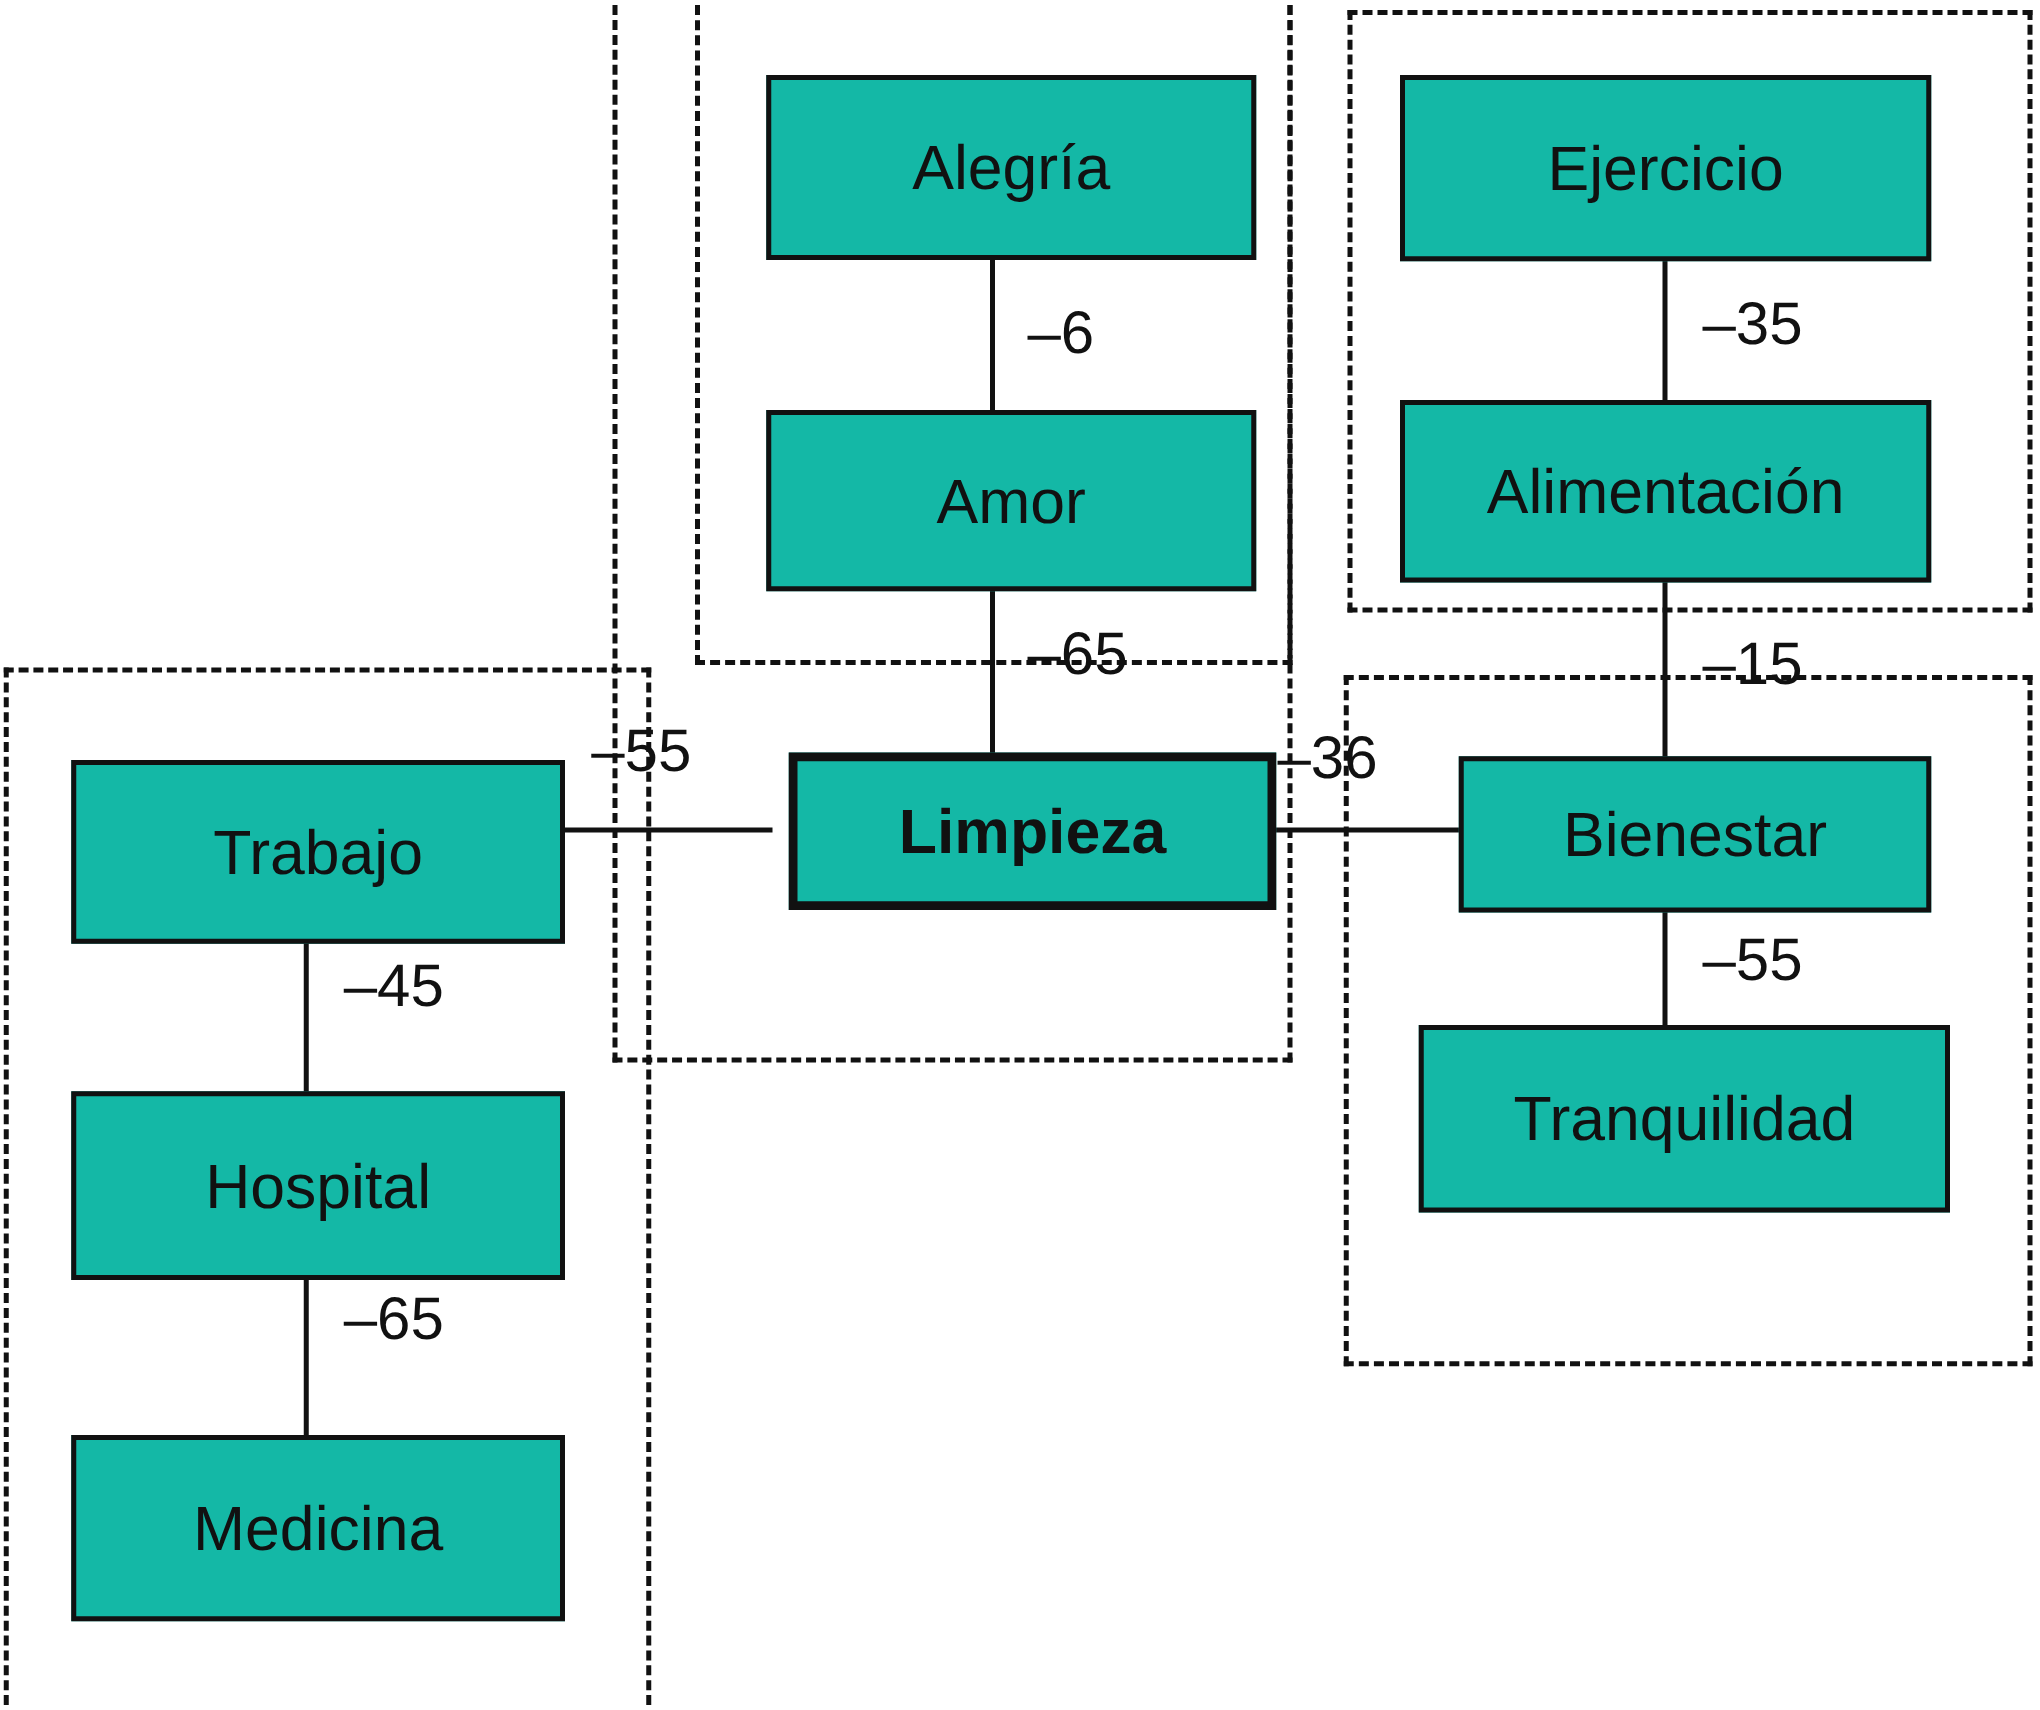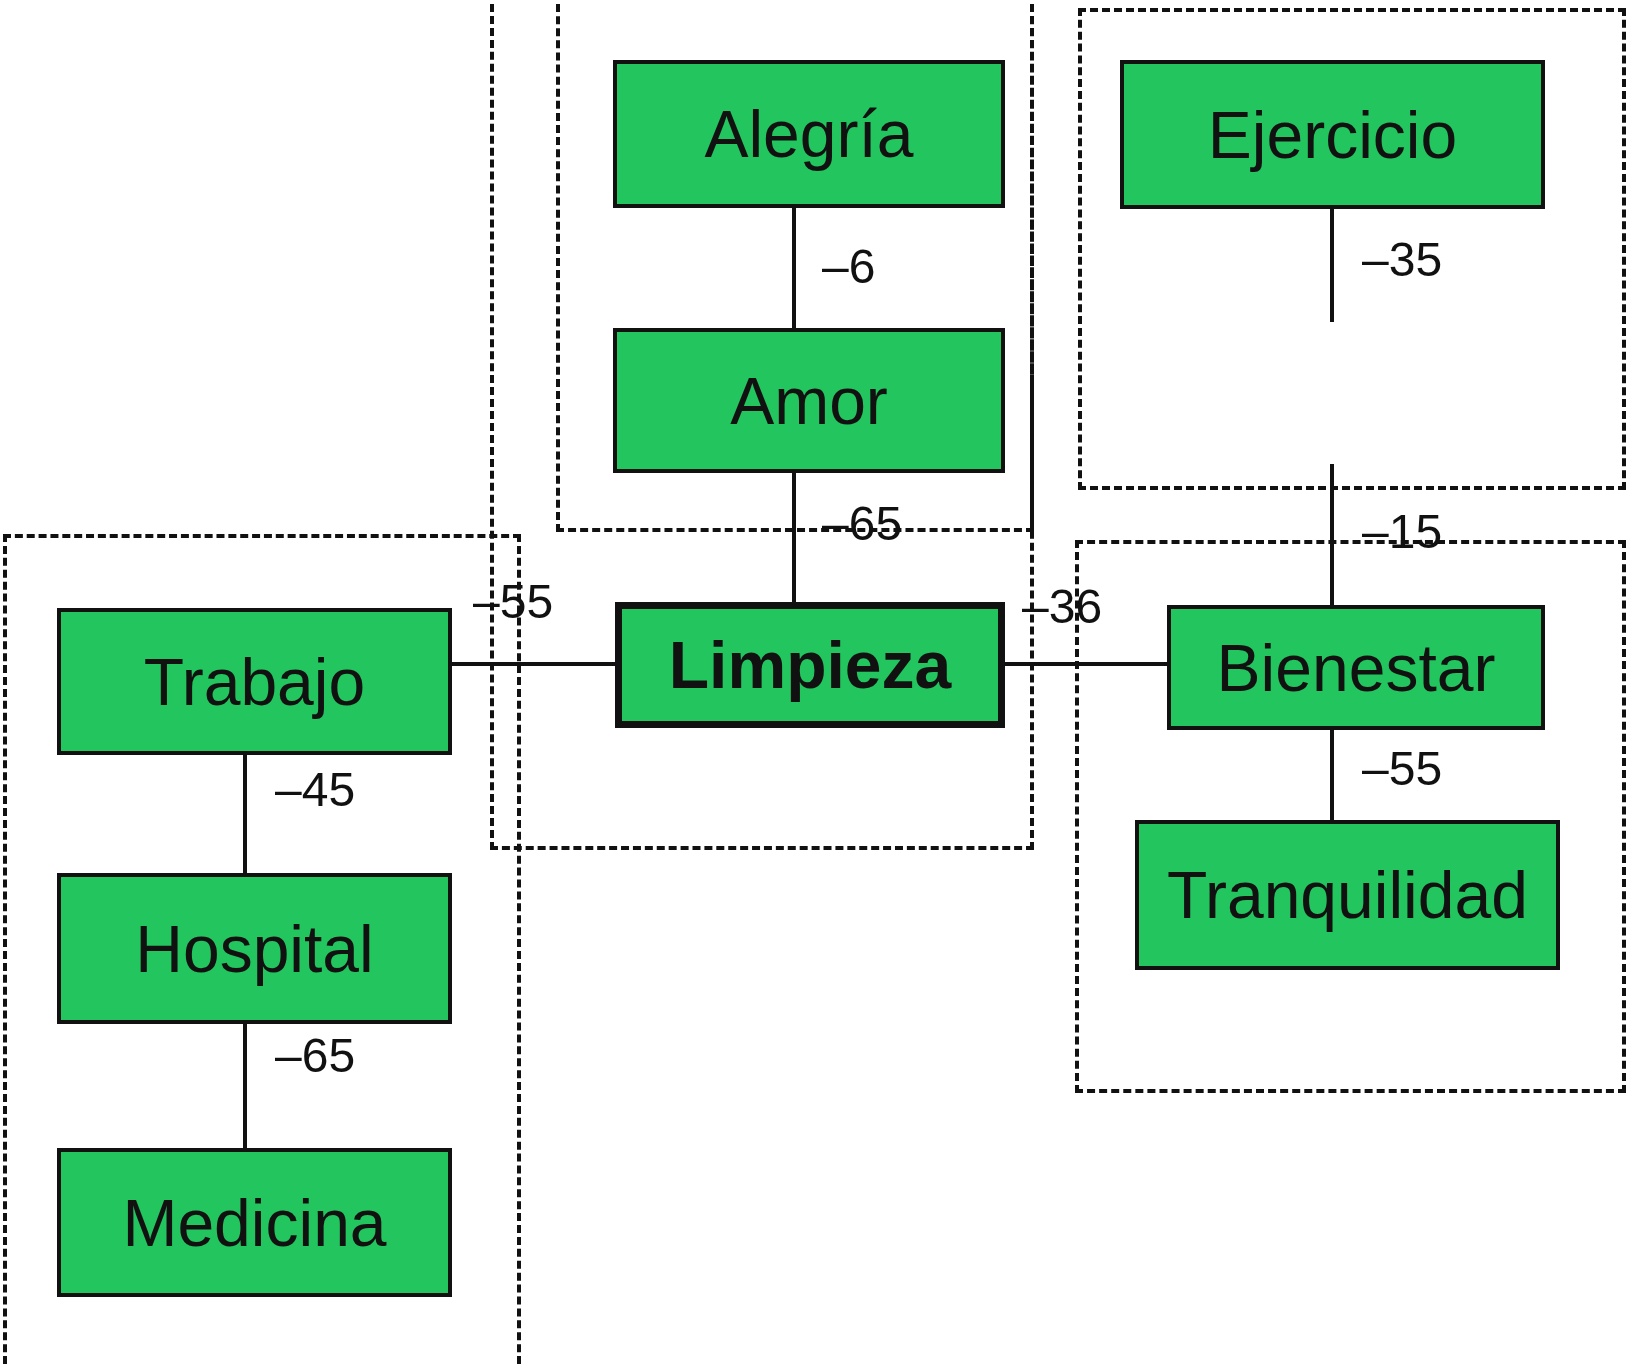--- a/index.html
+++ b/index.html
@@ -1,22 +1,22 @@
 <!DOCTYPE html>
 <html><head>
 <meta charset="utf-8">
 <style>
   html,body{margin:0;padding:0;background:#fff;}
   #stage{position:relative;width:1632px;height:1368px;background:#fff;
          font-family:"Liberation Sans", sans-serif;overflow:hidden;}
   .region{position:absolute;border:4px dashed #111;box-sizing:border-box;background:transparent;}
-  .node{position:absolute;box-sizing:border-box;border:4px solid #111;background:#22c55e;
+  .node{position:absolute;box-sizing:border-box;border:4px solid #111;background:#14b8a6;
         display:flex;align-items:center;justify-content:center;
-        font-size:66px;color:#111;line-height:1;text-align:center;}
-  .node.bold{border-width:7px;font-weight:bold;}
+        font-size:50px;color:#111;line-height:1;text-align:center;}
+  .node.bold{border-width:7px;font-weight:bold;margin-left:16px;}
   .edge{position:absolute;background:#111;}
   .edge.v{width:4px;}
   .edge.h{height:4px;}
   .wlabel{position:absolute;font-size:48px;color:#111;line-height:1;white-space:nowrap;}
 </style>
 </head>
 <body>
 
 <div id="stage">
 
@@ -57,20 +57,23 @@
   </div>
 
   <div class="node" style="left:57px; top:1148px; width:395px; height:149px;">
     <span>Medicina</span>
   </div>
 
   <div class="node" style="left:1120px; top:48px; width:425px; height:149px;margin-top:12px;">
     <span>Ejercicio</span>
   </div>
 
+  <div class="node" style="left:1120px; top:320px; width:425px; height:146px;">
+    <span>Alimentación</span>
+  </div>
 
   <div class="node" style="left:1167px; top:605px; width:378px; height:125px;">
     <span>Bienestar</span>
   </div>
 
   <div class="node" style="left:1120px; top:820px; width:425px; height:150px;margin-left:15px;">
     <span>Tranquilidad</span>
   </div>
 
   <div class="wlabel" style="left:822px;  top:243px;">–6</div>

